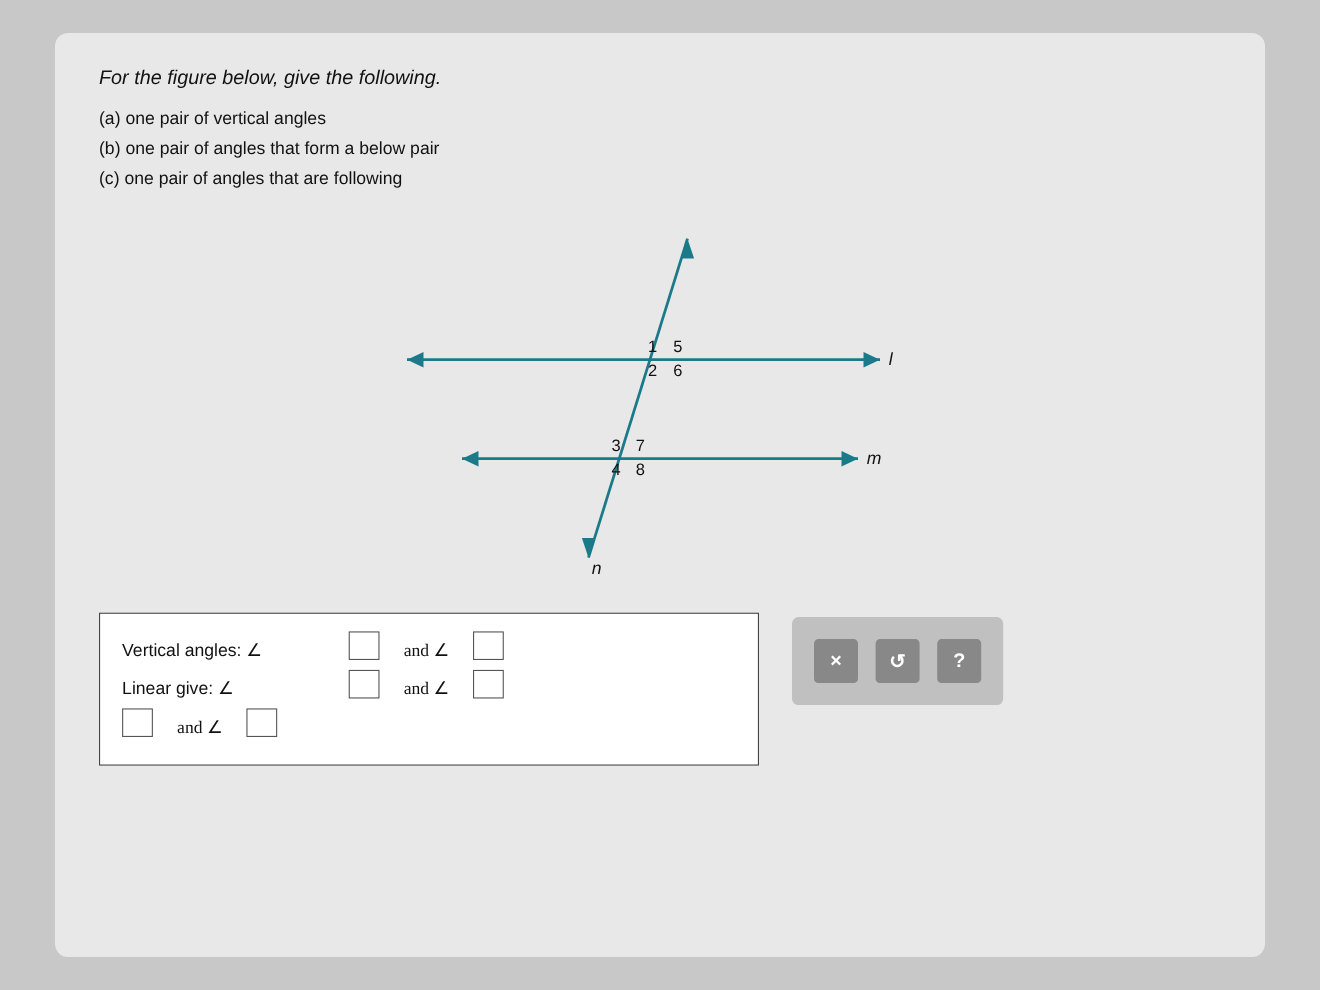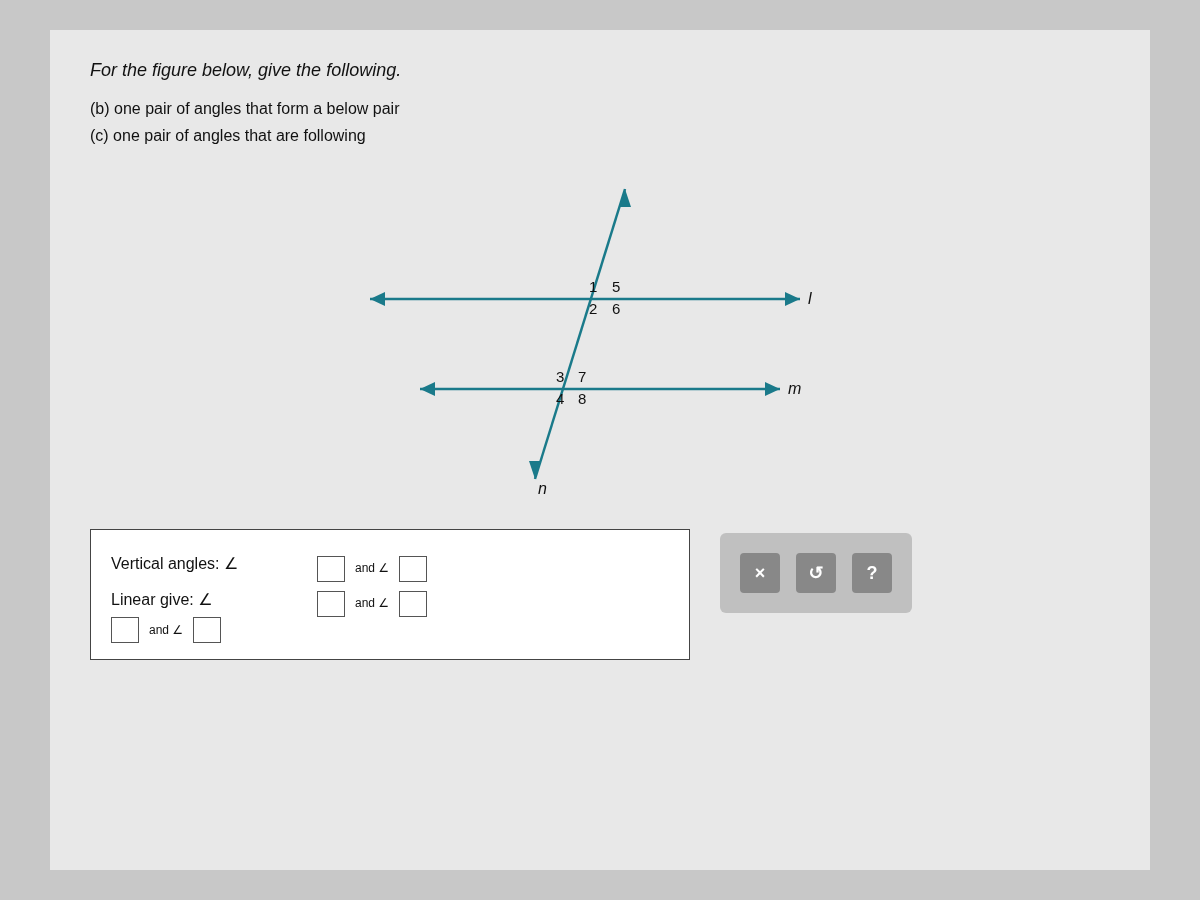--- a/index.html
+++ b/index.html
@@ -12,21 +12,21 @@
       overflow: hidden;
       display: flex;
       align-items: center;
       justify-content: center;
     }
 
     .main-card {
       background: #e8e8e8;
       width: 1100px;
       height: 840px;
-      border-radius: 0;
+      border-radius: 12px;
       padding: 30px 40px;
       position: relative;
     }
 
     .question-text {
       font-size: 18px;
       color: #111;
       margin-bottom: 14px;
       font-style: italic;
     }
@@ -64,42 +64,43 @@
       border: 1.5px solid #444;
       background: white;
       padding: 16px 20px;
       width: 600px;
       font-size: 16px;
       line-height: 2.2;
     }
 
     .answer-row {
       display: flex;
-      align-items: flex-end;
+      align-items: flex-start;
       gap: 6px;
     }
 
     .answer-row .label {
       min-width: 200px;
       color: #111;
     }
 
     .input-box {
       display: inline-block;
       width: 28px;
       height: 26px;
       border: 1.5px solid #555;
       background: white;
       vertical-align: middle;
     }
 
     .and-text {
-      font-size: 12px;
-      color: #111;
-      margin: 0 4px;
+      font-size: 16px;
+      color: #111;
+      margin: 0 16px;
+      font-family: Liberation Serif, serif;
     }
 
     
     .buttons-panel {
       background: #c0c0c0;
       border-radius: 6px;
       padding: 16px 20px;
       display: flex;
       gap: 16px;
       align-items: center;
@@ -123,20 +124,21 @@
     }
   </style>
 </head>
 <body>
 
 <div class="main-card">
 
   <div class="question-text">For the figure below, give the following.</div>
 
   <div class="sub-questions">
+    <div>(a) one pair of vertical angles</div>
     <div>(b) one pair of angles that form a below pair</div>
     <div>(c) one pair of angles that are following</div>
   </div>
 
   <div class="diagram-area">
     <svg viewBox="0 0 520 320" xmlns="http://www.w3.org/2000/svg">
 
       <line x1="30" y1="120" x2="460" y2="120" stroke="#1a7a8a" stroke-width="2.5"></line>
 
       <polygon points="30,120 45,113 45,127" fill="#1a7a8a"></polygon>

